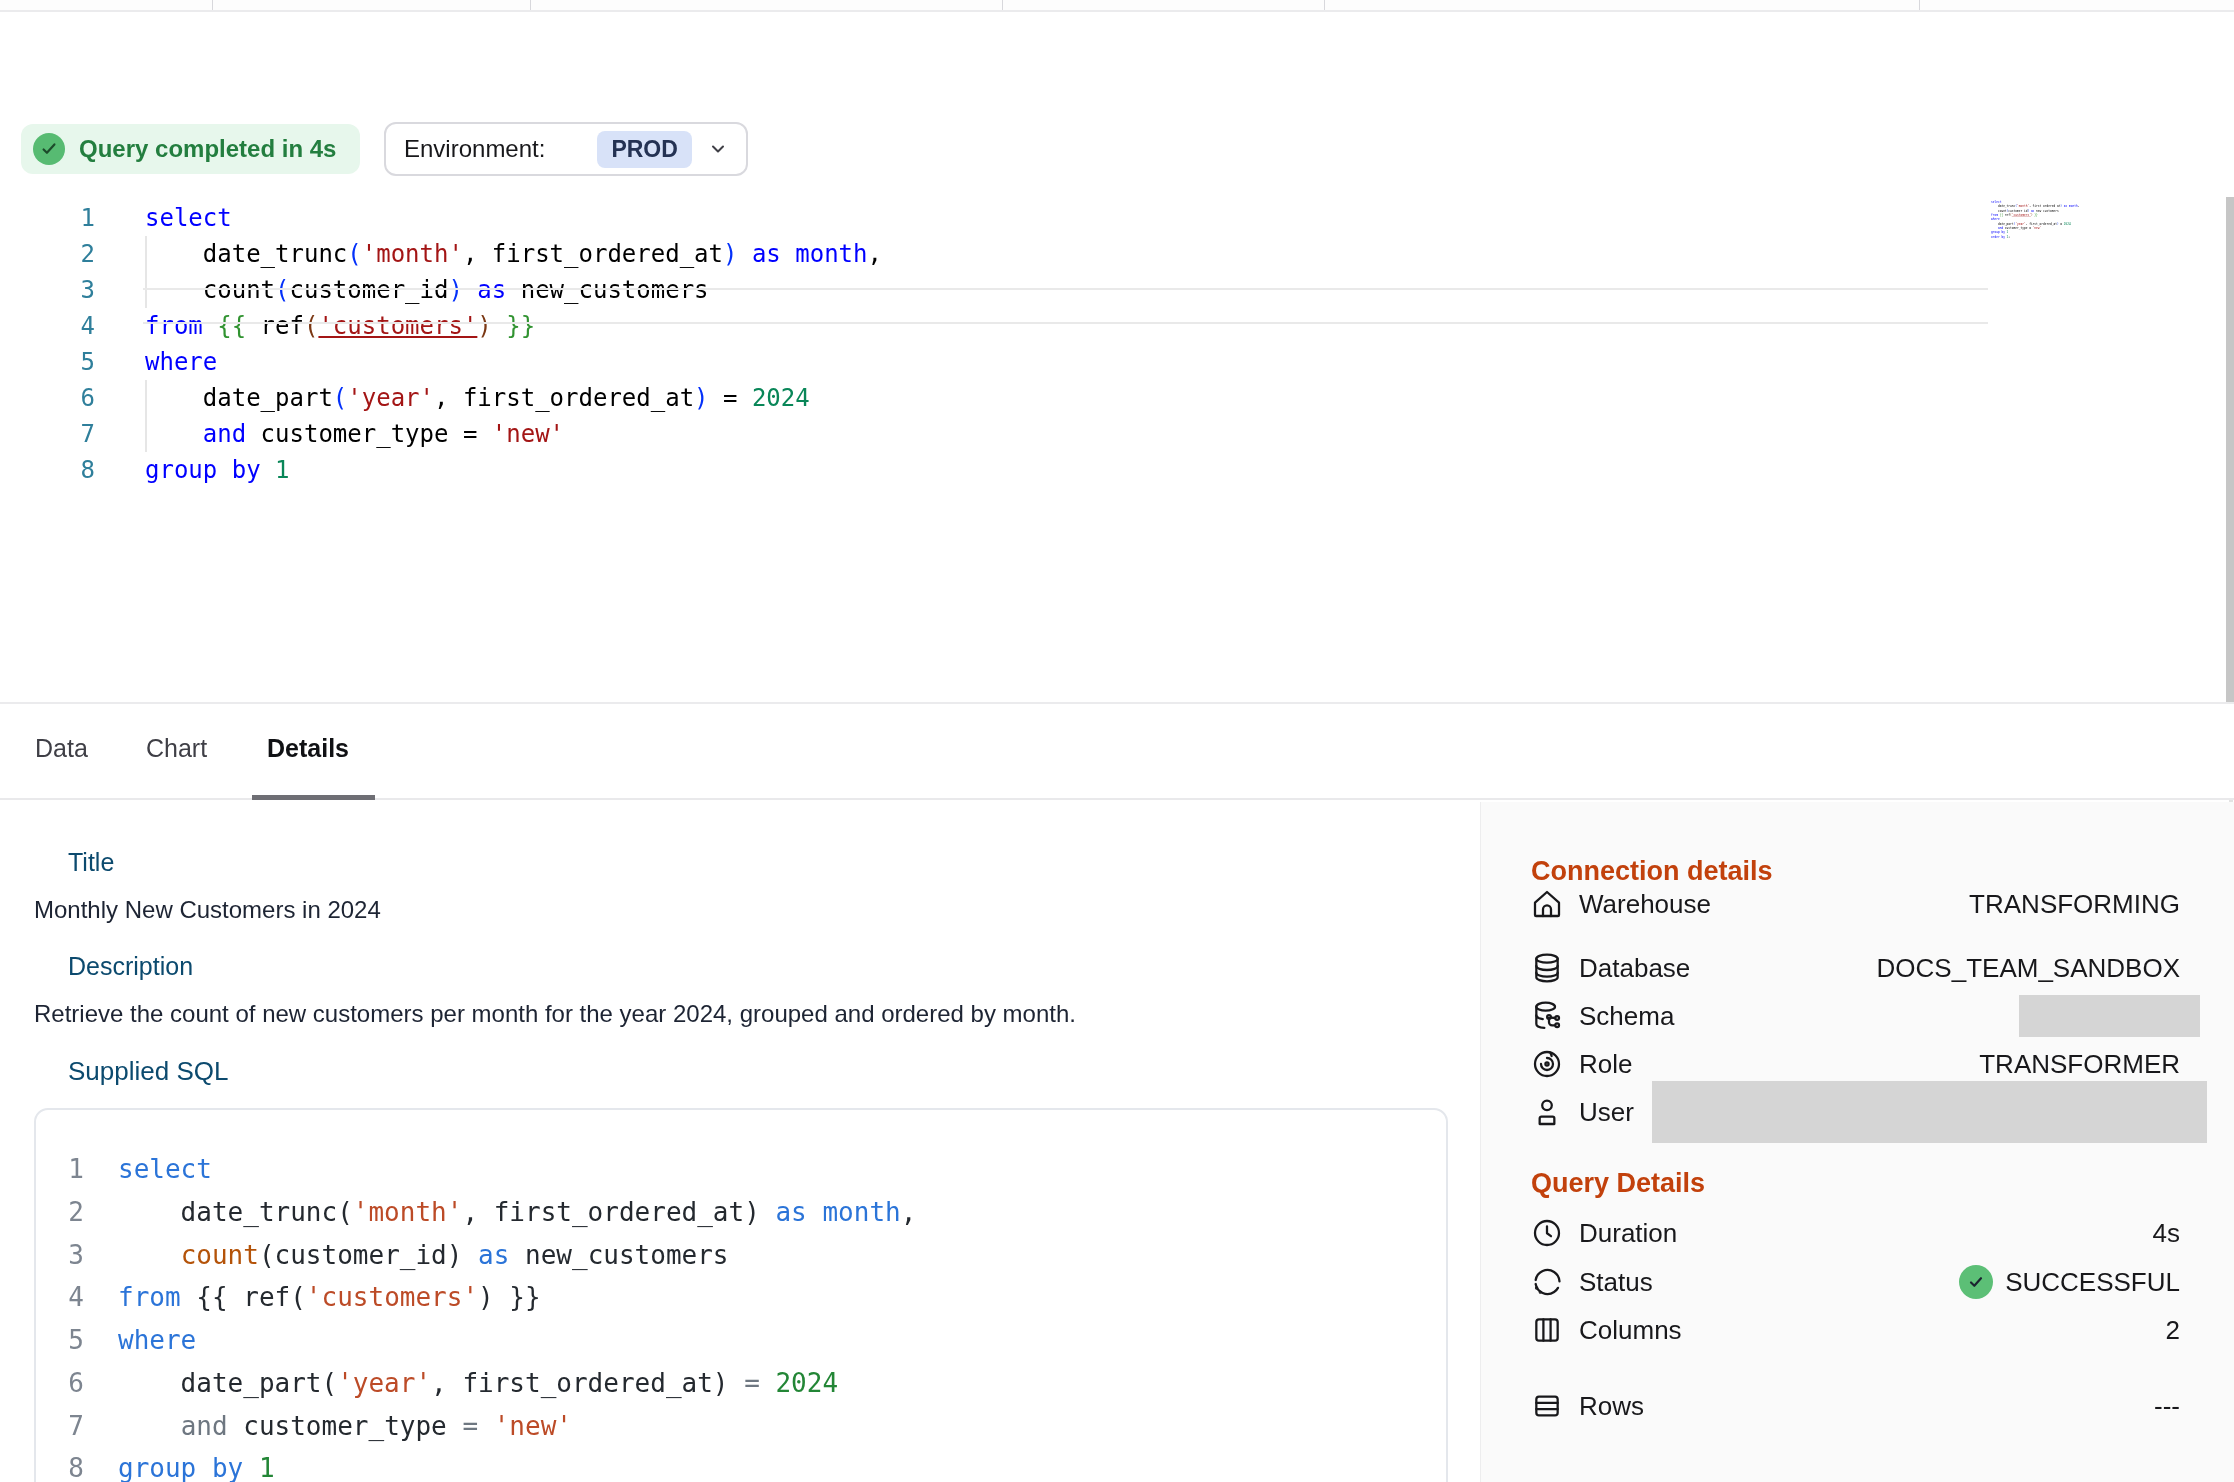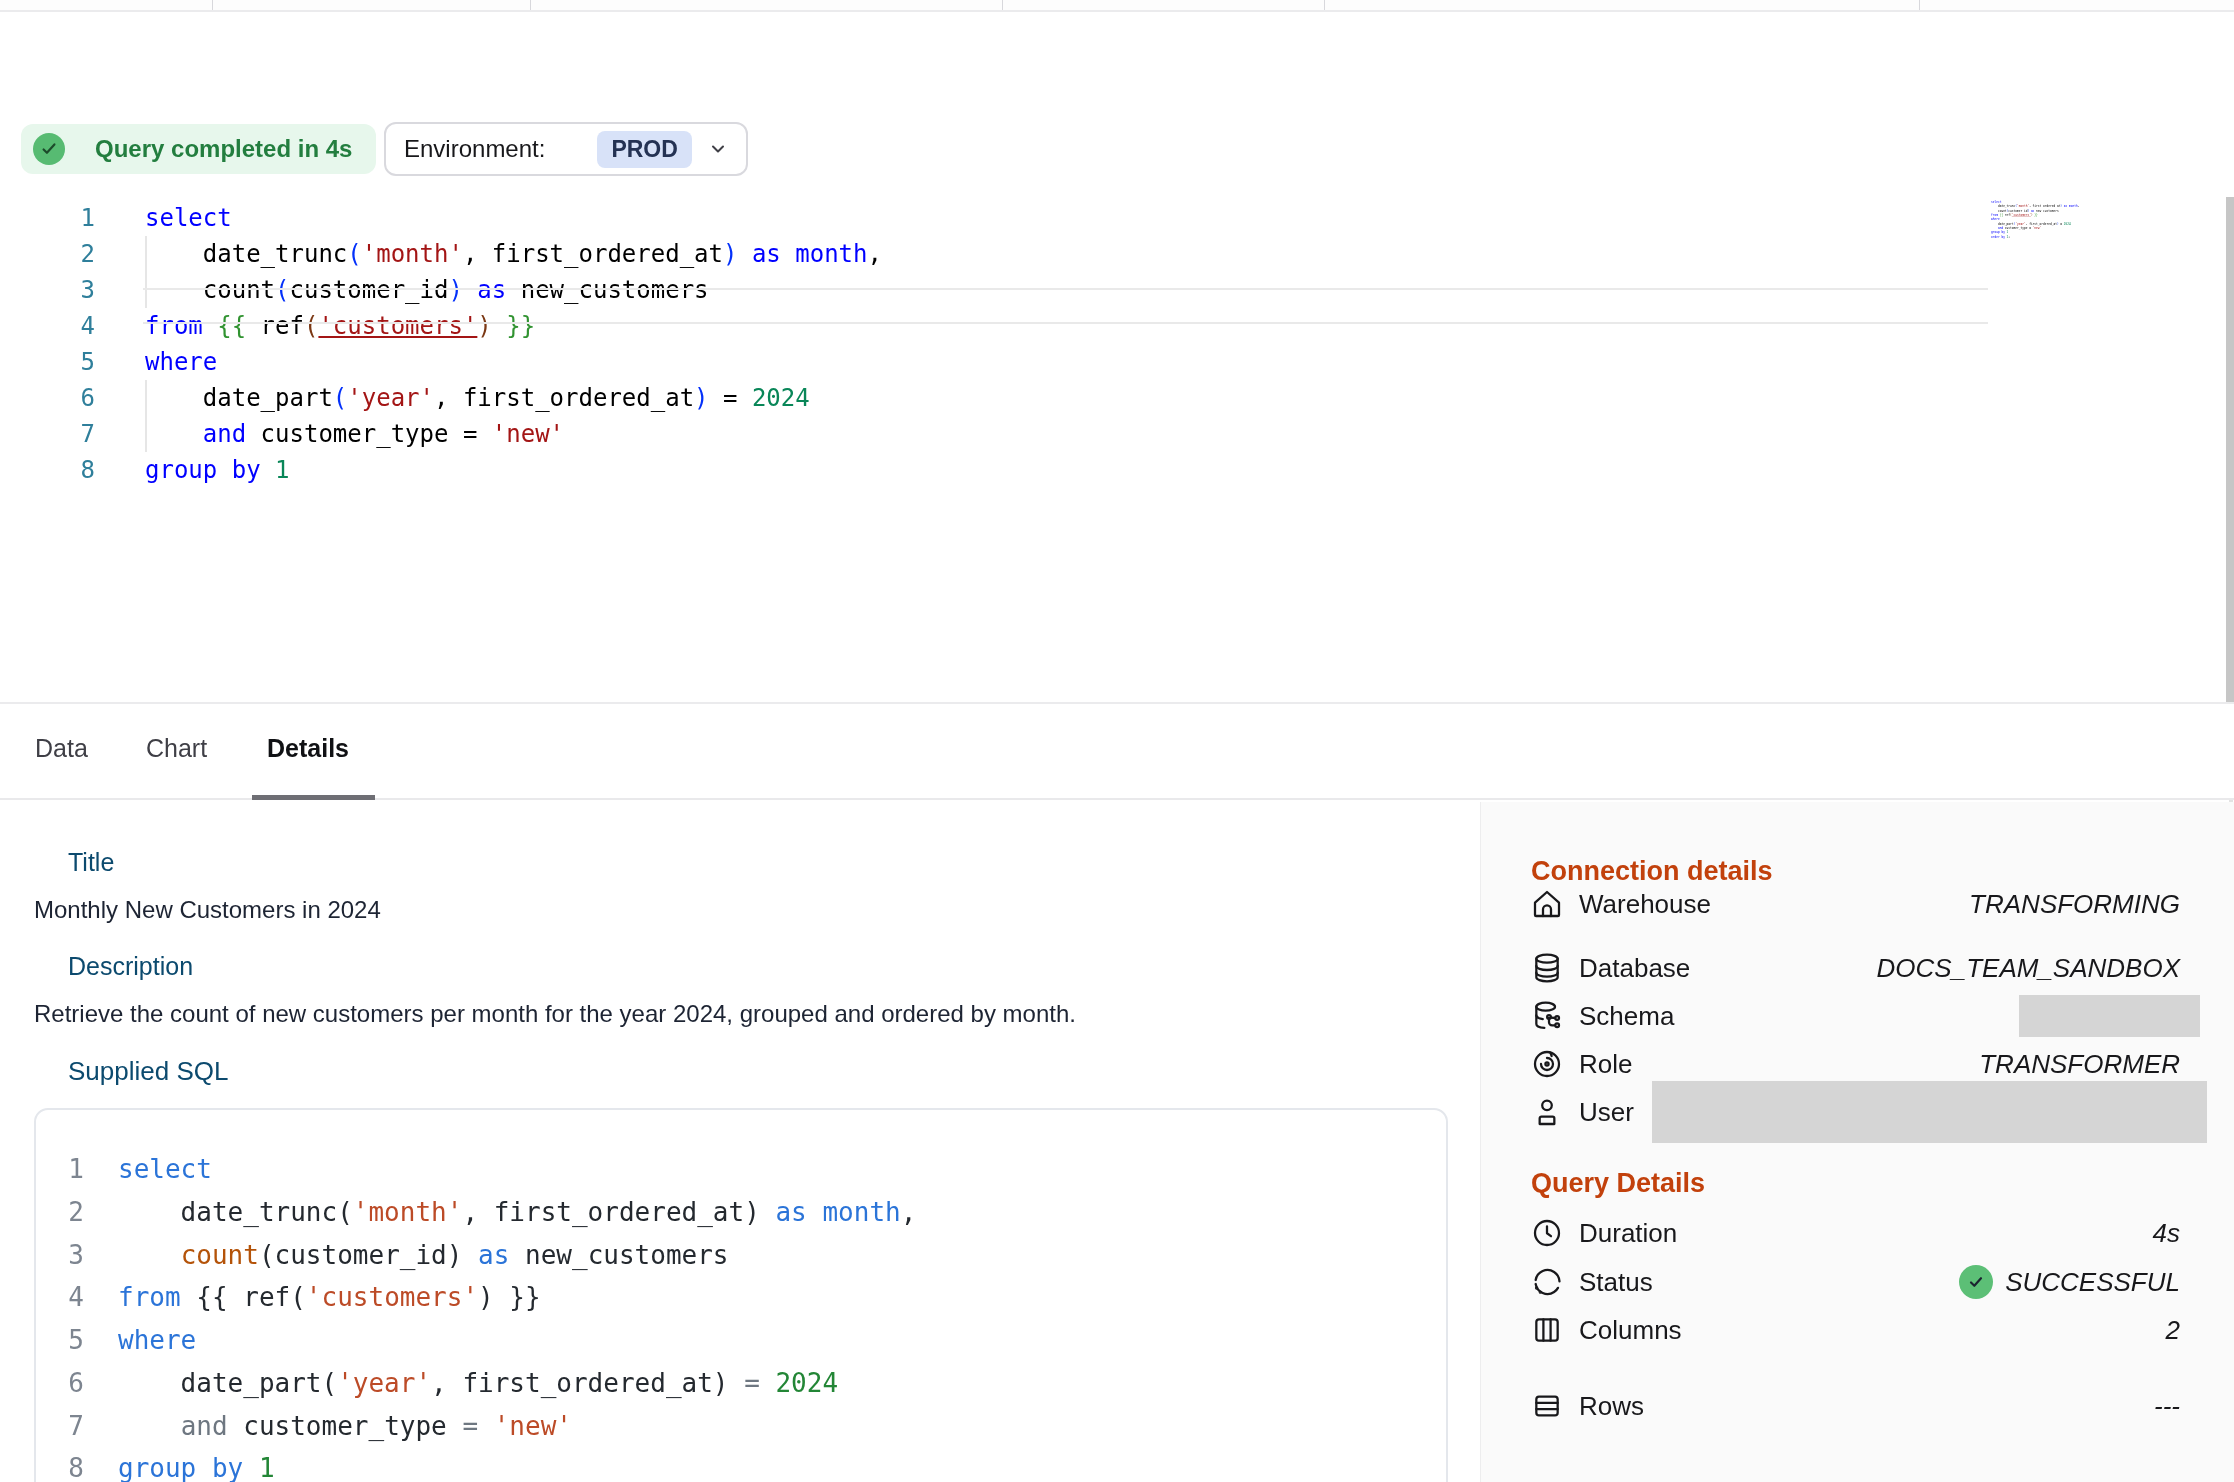--- a/index.html
+++ b/index.html
@@ -17,21 +17,21 @@
   .btn{display:flex;align-items:center;justify-content:center;box-sizing:border-box;border-radius:12px;
        font-size:26px;cursor:pointer;}
   .btn-develop{left:1893px;top:23px;width:181px;height:66px;background:#fff;border:2px solid #cfcfd4;gap:16px;color:#18181b;}
   .btn-run{left:2099px;top:23px;width:131px;height:66px;background:#141417;color:#fff;font-weight:600;gap:12px;}
   .chev{width:22px;height:22px;}
 
   
   .badge-done{left:21px;top:124px;height:50px;display:flex;align-items:center;gap:14px;
               background:#e7f7ec;border-radius:12px;padding:0 24px 0 12px;}
   .badge-done .dot{width:32px;height:32px;border-radius:50%;background:#57bb72;display:flex;align-items:center;justify-content:center;color:#1c4a2a;}
-  .badge-done .txt{color:#237e3f;font-size:24px;font-weight:600;margin-left:16px;}
+  .badge-done .txt{color:#237e3f;font-size:24px;font-weight:600;}
   .env-select{left:384px;top:122px;height:54px;display:flex;align-items:center;gap:16px;
               background:#fff;border:2px solid #d9d9de;border-radius:12px;padding:0 18px;box-sizing:border-box;cursor:pointer;}
   .env-select .lbl{font-size:24px;color:#18181b;}
   .env-chip{background:#d8e2f8;color:#243253;font-weight:700;font-size:23px;border-radius:8px;padding:5px 14px;margin-left:36px;}
   .env-select .chev{color:#3f3f46;width:20px;height:20px;}
 
   
   .editor{left:0;top:200px;width:2234px;height:504px;background:#fff;}
   .editor-border{left:0;top:702px;width:2234px;height:0;border-bottom:2px solid #ebebed;}
   .eline{height:36px;line-height:36px;font-family:"DejaVu Sans Mono",monospace;font-size:24px;white-space:pre;}
@@ -67,21 +67,21 @@
   .sline .lcode{display:inline-block;padding-left:34px;vertical-align:top;}
   .sk-kw{color:#2b74d8;} .sk-str{color:#bc4b27;} .sk-fn{color:#b45309;}
   .sk-num{color:#238636;} .sk-op{color:#6e7781;} .sk-id{color:#24292f;}
 
   
   .rpanel{left:1480px;top:802px;width:754px;height:680px;background:#fafafa;border-left:1px solid #ededee;box-sizing:border-box;}
   .rp-h{position:absolute;left:50px;font-size:27px;font-weight:700;color:#c2410c;}
   .rp-row{position:absolute;left:50px;right:54px;height:48px;display:flex;align-items:center;}
   .rp-row .ric{width:32px;height:32px;color:#18181b;flex:none;}
   .rp-row .rlabel{margin-left:16px;font-size:26px;color:#18181b;}
-  .rp-row .rvalue{margin-left:auto;font-size:26px;color:#18181b;display:flex;align-items:center;gap:12px;font-style:italic;}
+  .rp-row .rvalue{margin-left:auto;font-size:26px;color:#18181b;display:flex;align-items:center;gap:12px;}
   .redacted-sm{width:181px;height:42px;background:#d5d5d5;margin-right:-20px;}
   .redacted-lg{width:555px;height:62px;background:#d5d5d5;margin-right:-27px;}
   .succ-dot{width:34px;height:34px;border-radius:50%;background:#5cbf76;display:flex;align-items:center;justify-content:center;color:#1b2430;}
   svg{display:block;}
 </style>
 </head>
 <body>
 
 <div class="page">
 

